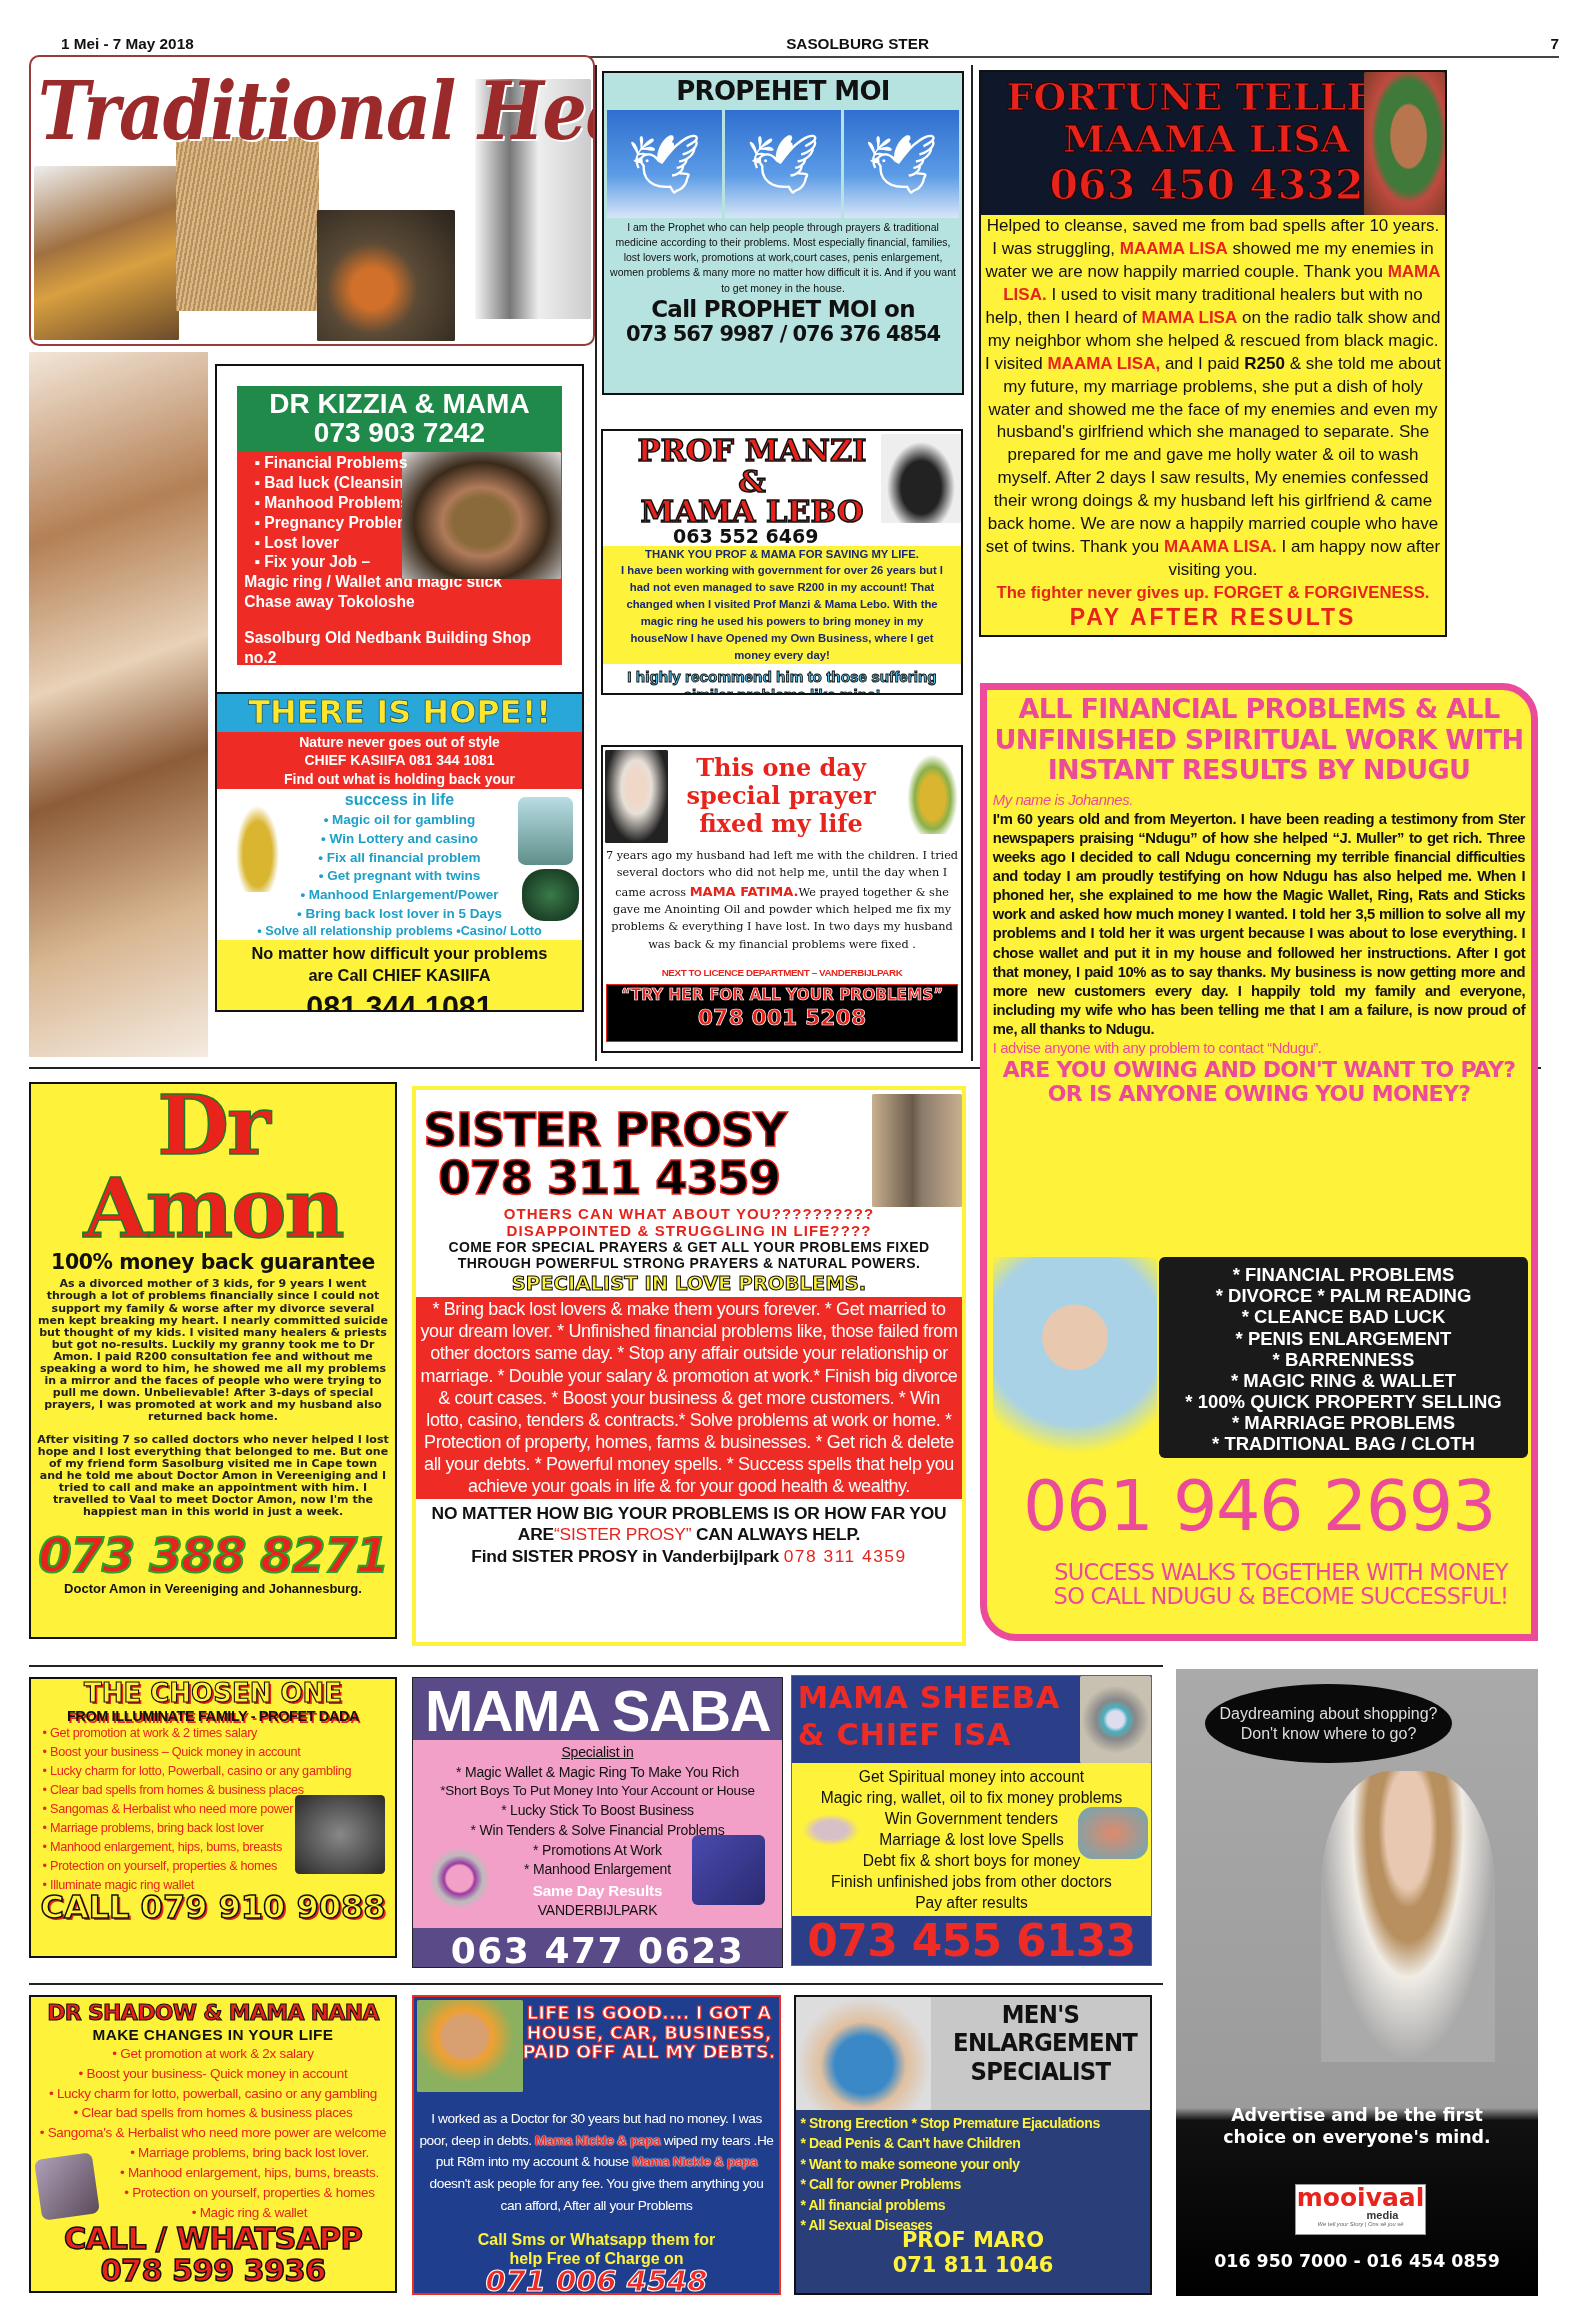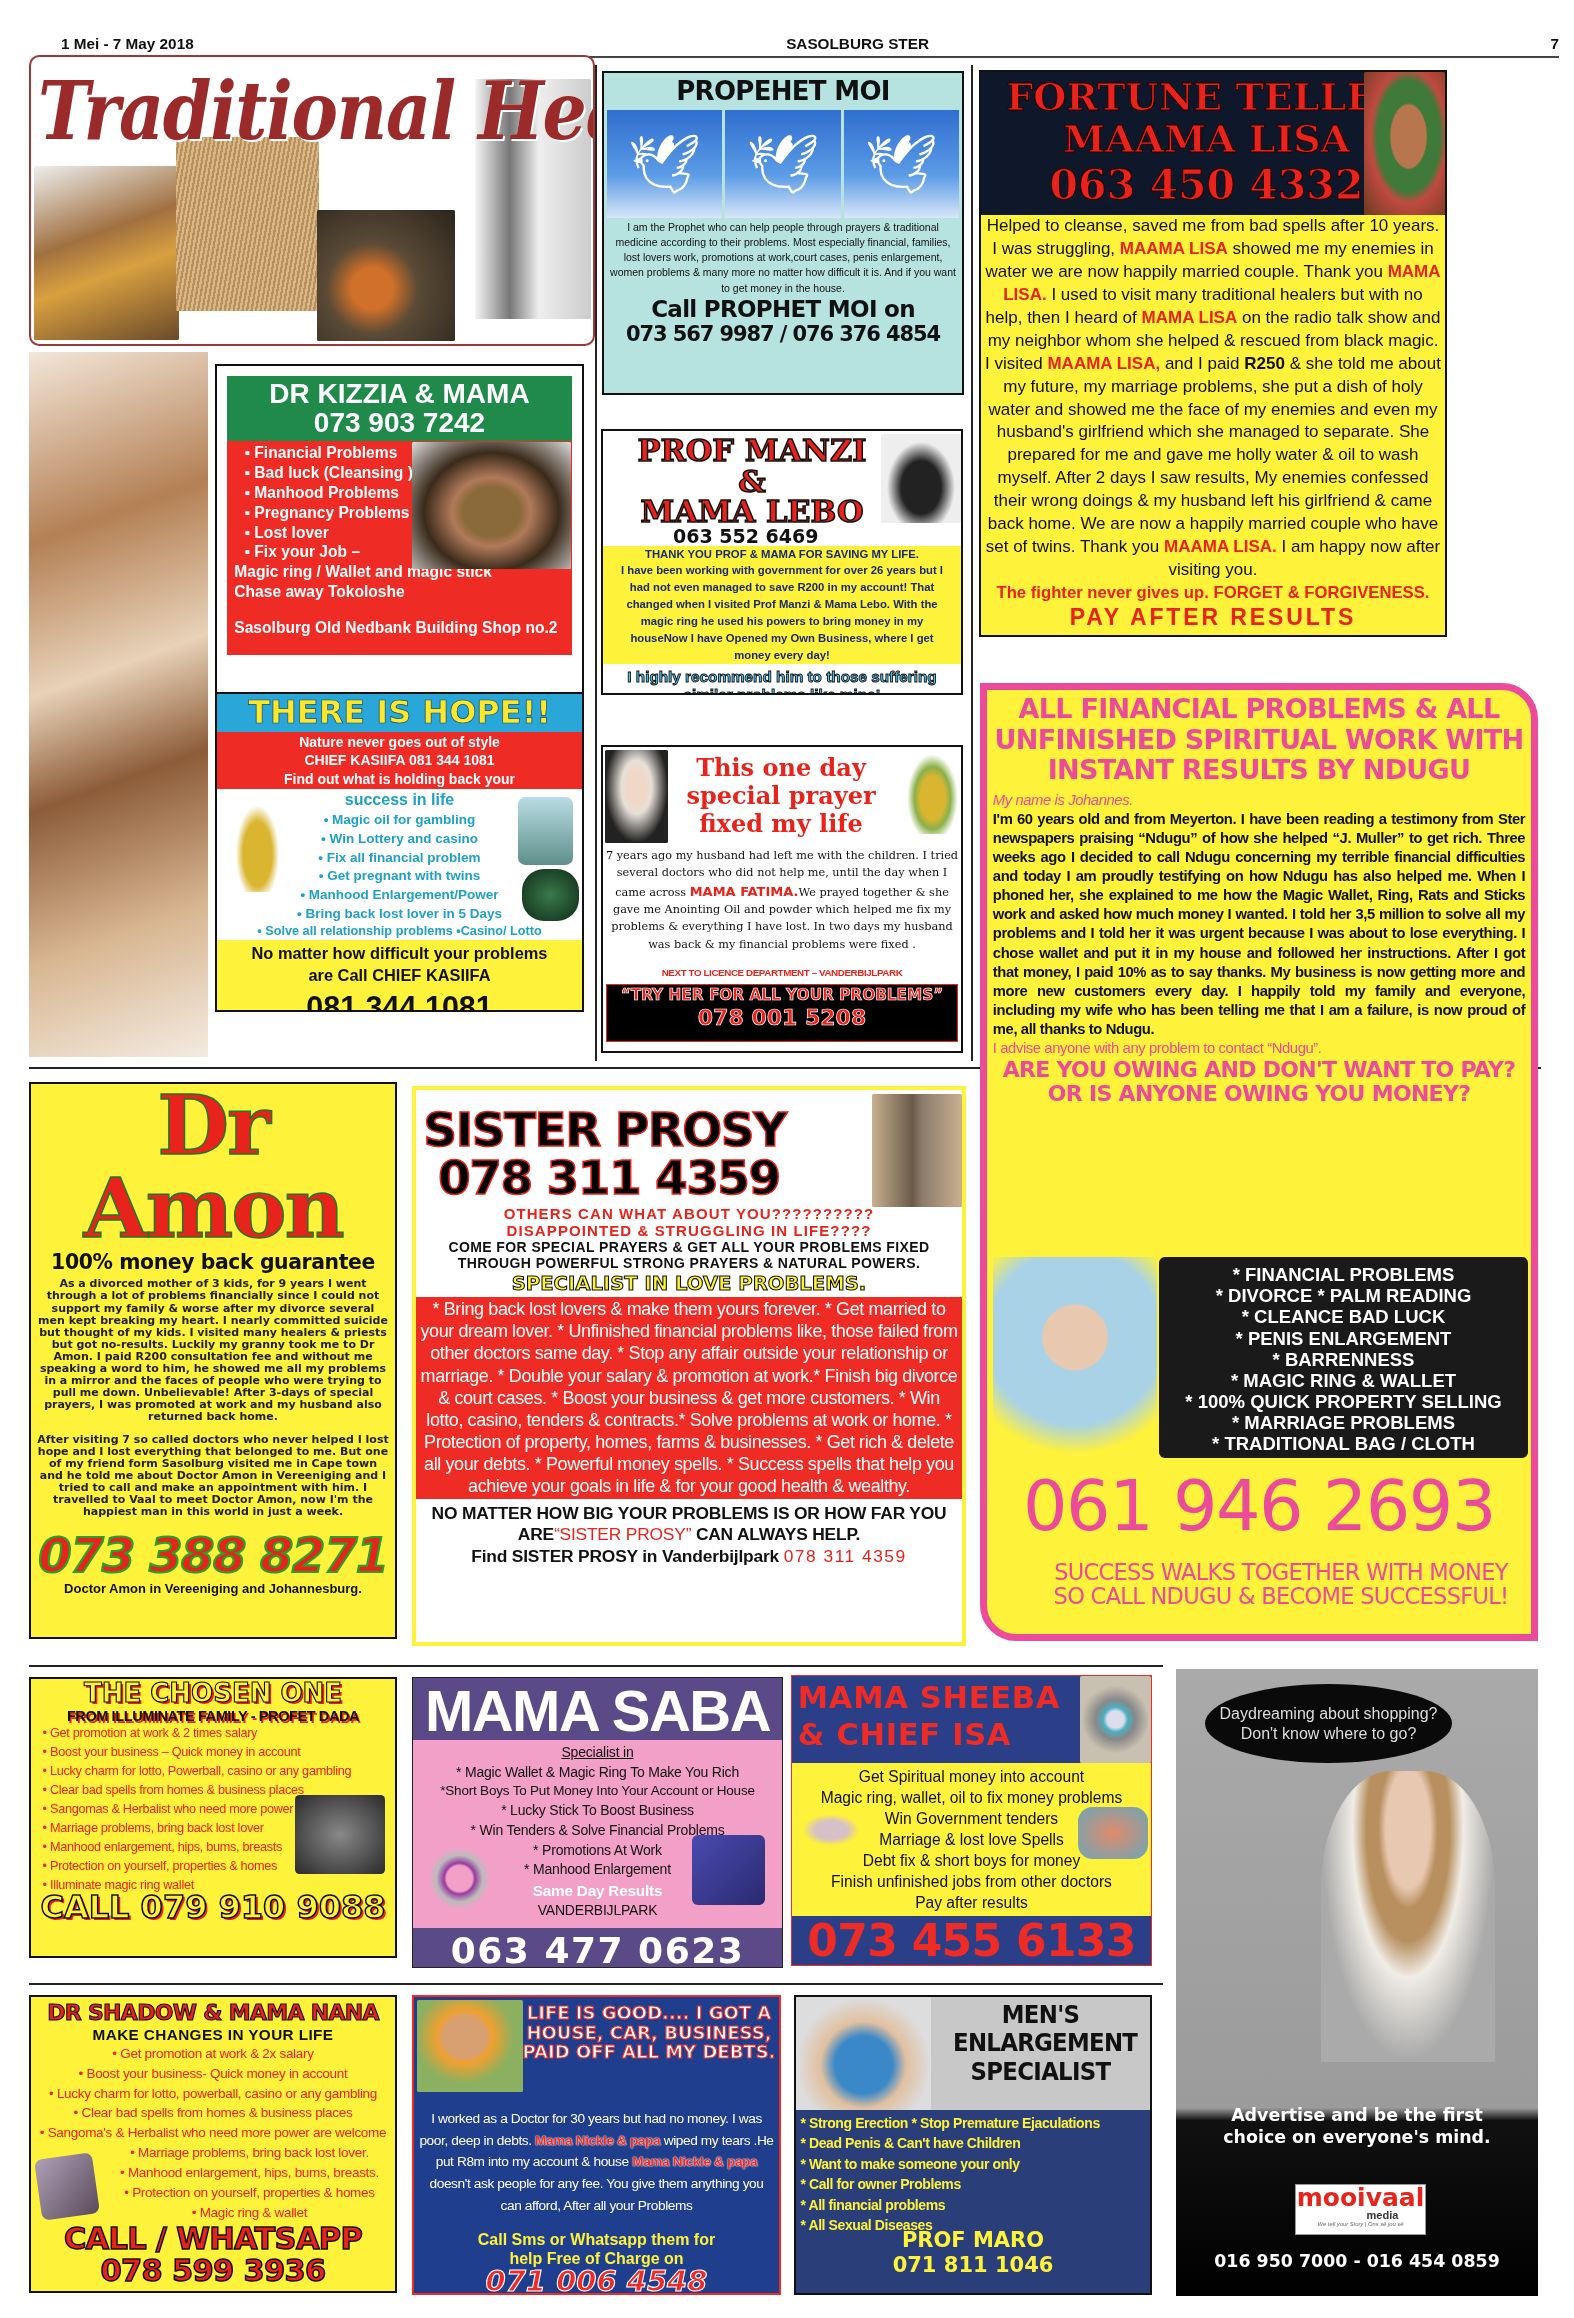--- a/index.html
+++ b/index.html
@@ -24,21 +24,21 @@
 #pm .body{font-size:10.5px;line-height:1.45;padding:1.5px 4.4px;font-stretch:condensed}
 #pm .call{font-family:"DejaVu Sans",sans-serif;font-weight:bold;font-size:23px;letter-spacing:-0.7px;line-height:1.05}
 #pm .nums{font-family:"DejaVu Sans",sans-serif;font-weight:bold;font-size:21px;letter-spacing:-1.1px}
 
 #ft{left:979px;top:70px;width:468px;height:567px;border:2.2px solid #111;background:#0f172a}
 #ft .head{height:143px;position:relative}
 #ft .ht{position:absolute;left:0;width:451px;text-align:center;font-family:"DejaVu Serif",serif;font-weight:bold;color:#e8231b;-webkit-text-stroke:1.1px #2b0000;line-height:1}
 #ft .yb{position:absolute;top:143px;left:0;right:0;bottom:0;background:#fff23a;text-align:center;font-size:17px;line-height:1.35;padding:0 2.9px}
 .red{color:#e8231b;font-weight:bold}
 
-#kz{left:215px;top:364px;width:369px;height:382px;border:2.2px solid #111;background:#fff;padding:10px}
+#kz{left:215px;top:364px;width:369px;height:382px;border:2.2px solid #111;background:#fff;padding:20px}
 #kz .g{background:#1f8a4a;color:#fff;text-align:center;font-weight:bold;font-size:28px;line-height:1.05;padding:2.9px 0}
 #kz .r{background:#ef2b25;color:#fff;font-weight:bold;font-size:15.6px;line-height:1.27;height:214px;position:relative;padding:2.9px 7.3px}
 
 #pz{left:601px;top:429px;width:362px;height:266px;border:2.2px solid #111;background:#fff}
 #pz .t{font-family:"DejaVu Serif",serif;font-weight:900;font-size:30.5px;color:#e8231b;-webkit-text-stroke:1.5px #111;line-height:1;text-align:center;width:240px;margin-left:29px}
 #pz .y{background:#fff23a;color:#1a2a6e;font-weight:bold;font-size:13px;line-height:1.45;text-align:center;padding:0 11px}
 #pz .rec{text-align:center;font-weight:bold;font-size:15.3px;color:#4fc3f0;-webkit-text-stroke:0.9px #111;line-height:1.15;margin-top:4.4px}
 
 #hp{left:215px;top:692px;width:369px;height:320px;border:2.2px solid #111;background:#fff}
 #hp .b{background:#29a7d9;color:#ffe62a;font-family:"DejaVu Sans",sans-serif;font-weight:900;font-size:32px;text-align:center;line-height:1.18;-webkit-text-stroke:0.7px #0a4a6a}

